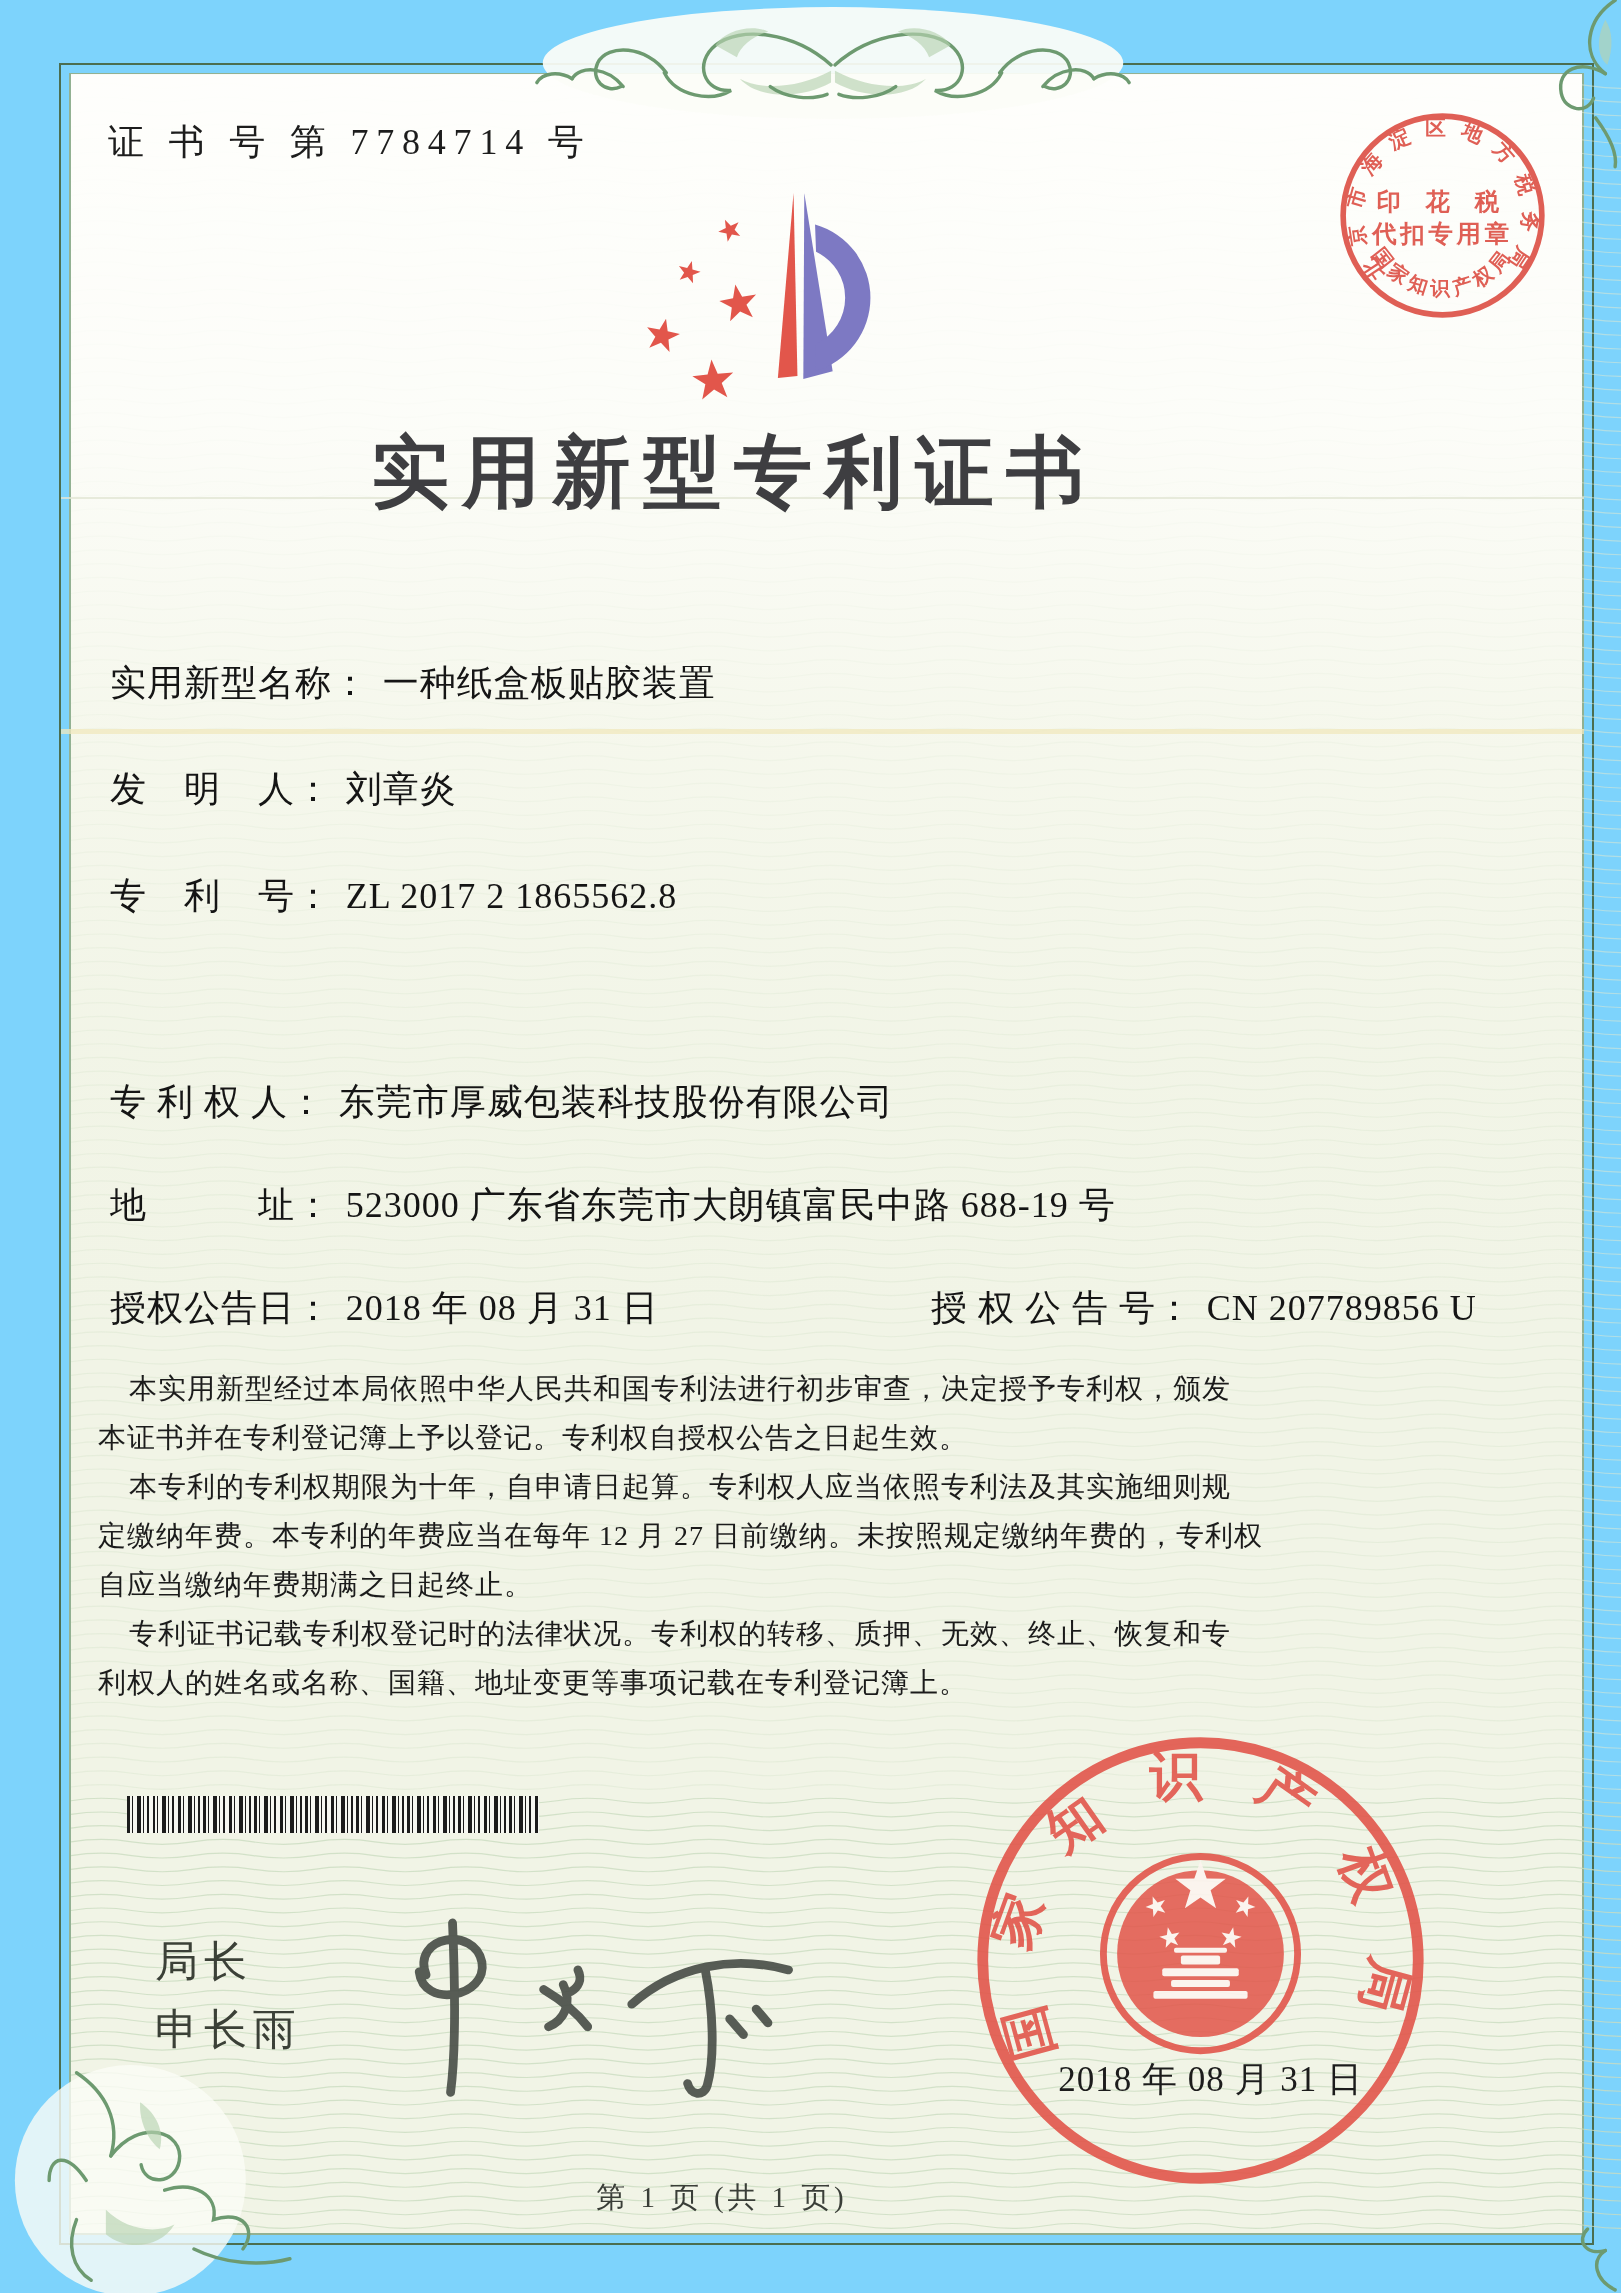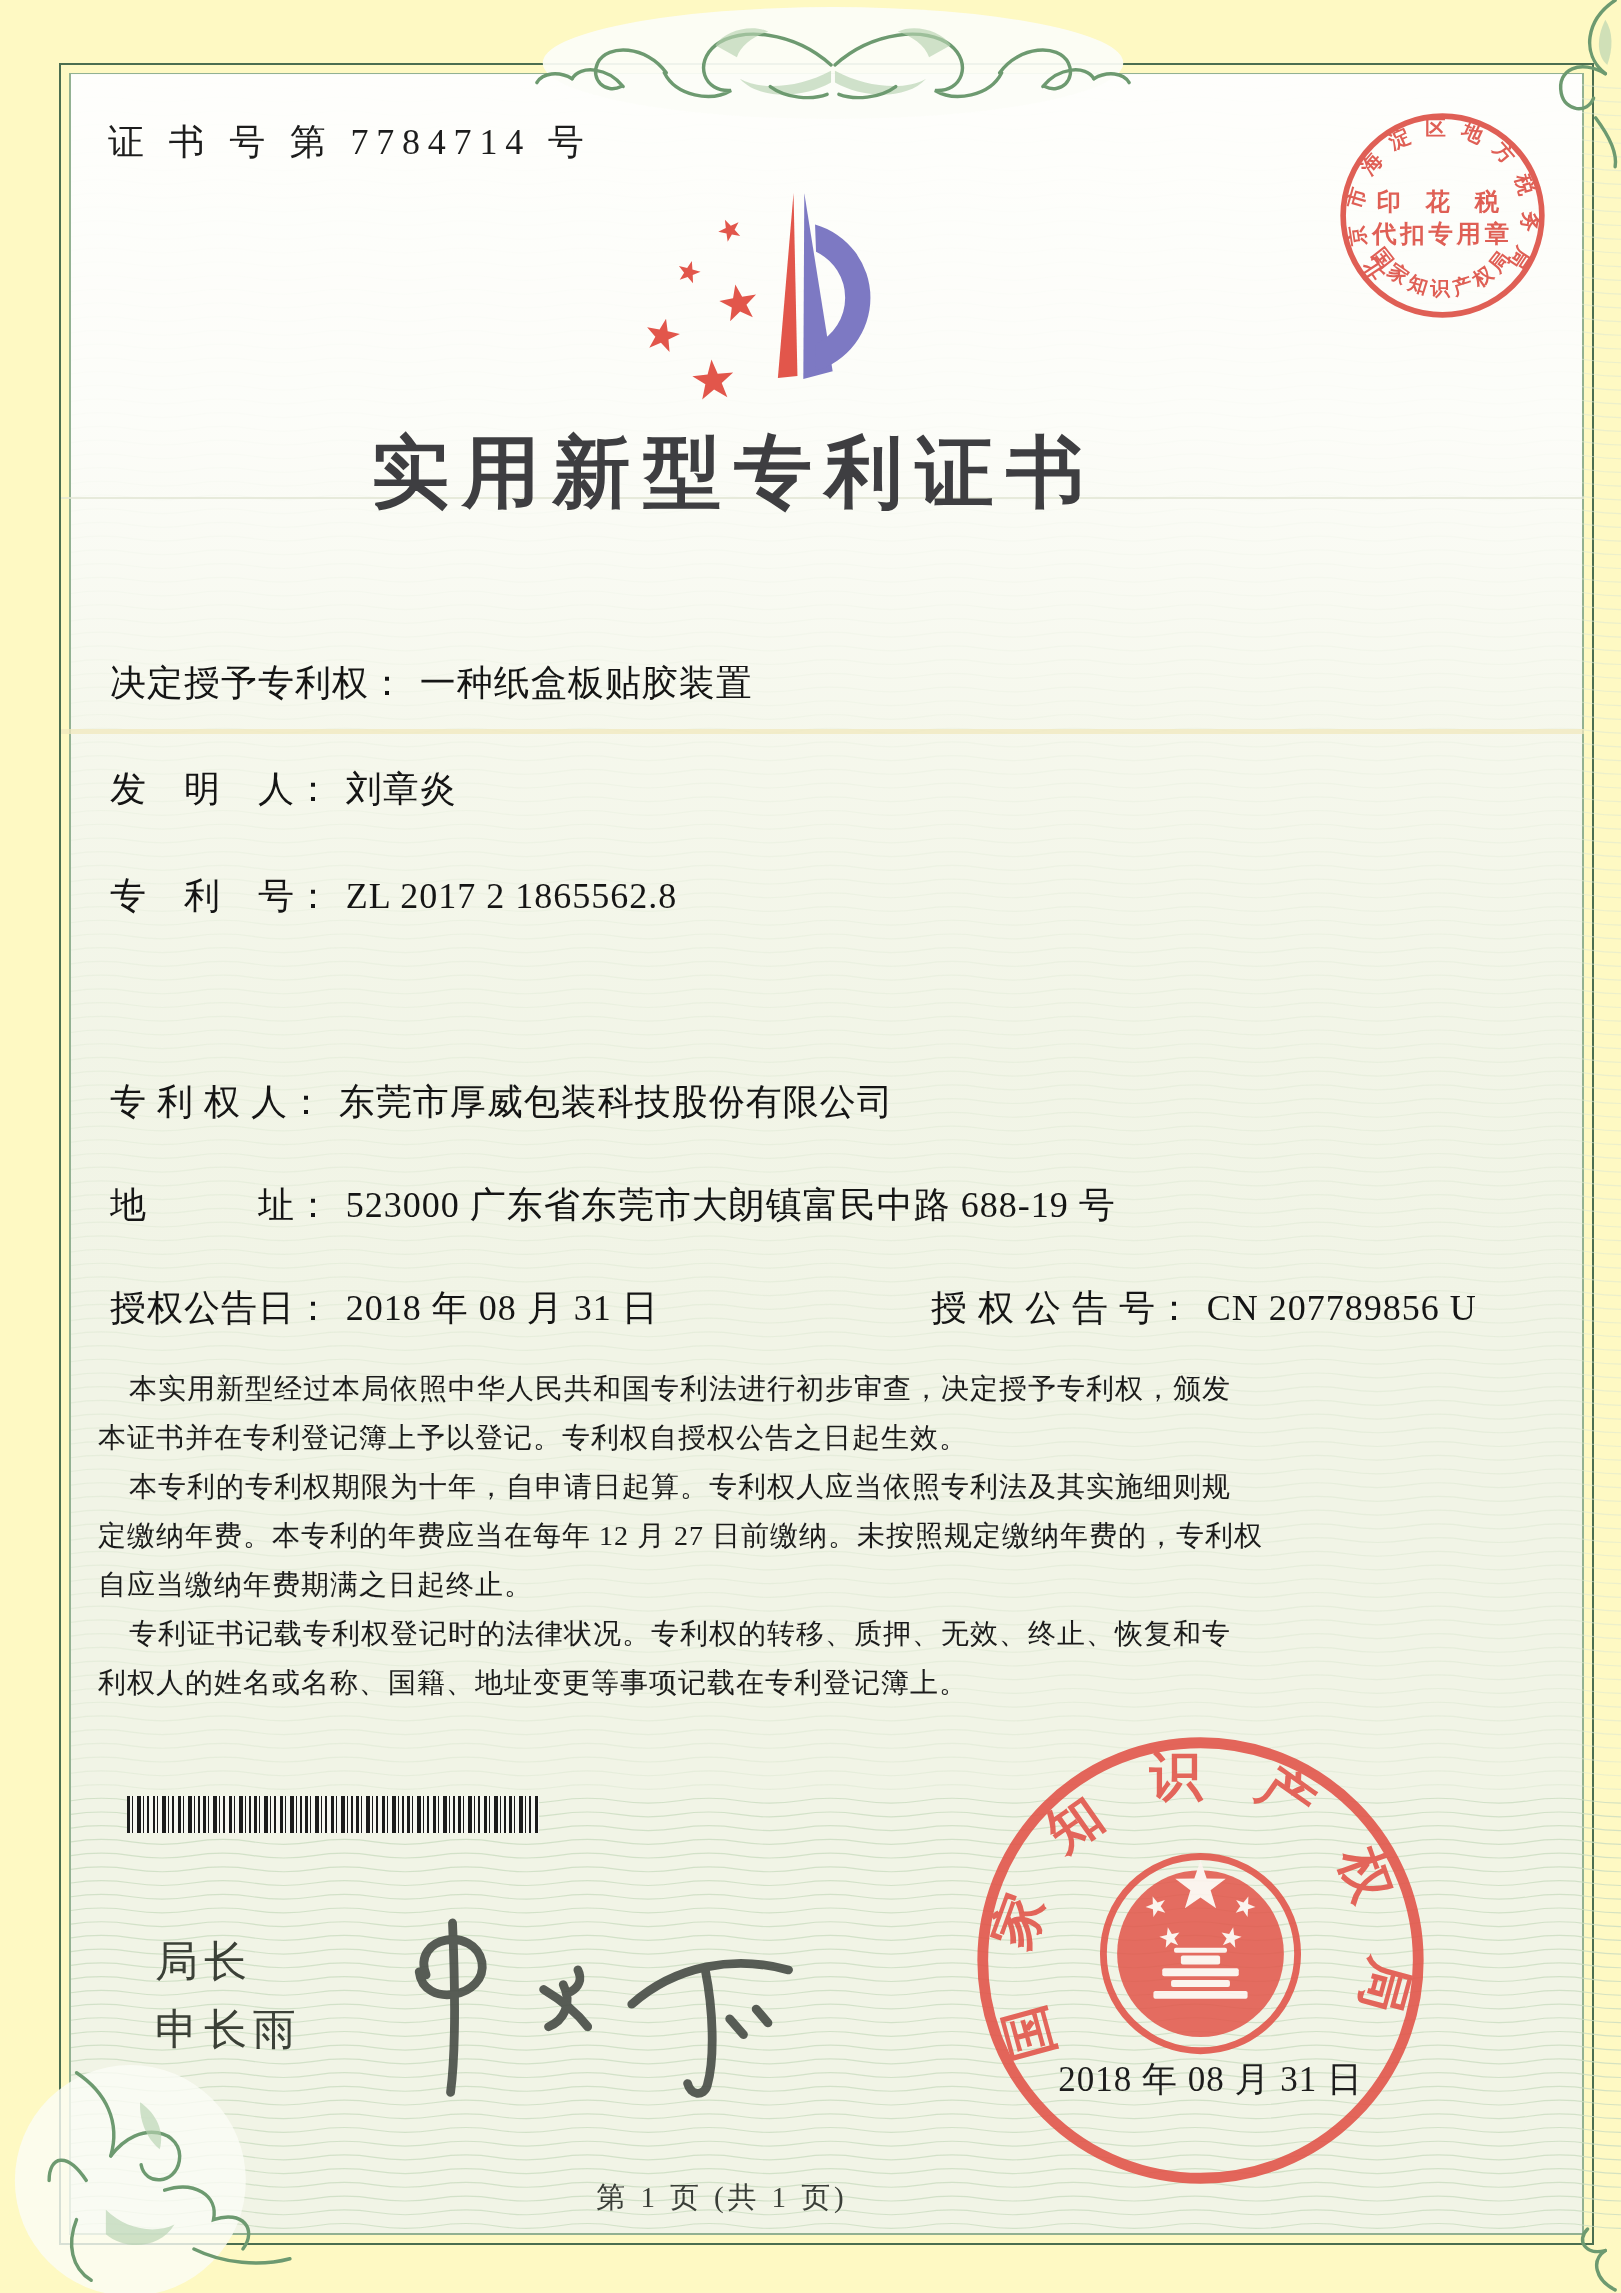--- a/index.html
+++ b/index.html
@@ -1,18 +1,18 @@
 <!DOCTYPE html>
 <html><head>
 <meta charset="utf-8">
 <style>
   html,body{margin:0;padding:0;background:#e8e8e4;}
   .page{
     position:relative; width:1621px; height:2294px;
-    background:#fef9c3; overflow:hidden;
+    background:#7dd3fc; overflow:hidden;
     font-family:"Liberation Serif","DejaVu Serif",serif;
   }
   .abs{position:absolute;}
   
   .frame-outer{position:absolute; left:59px; top:63px; width:1535px; height:2182px;
     border:2.9px solid #4b6e50; box-sizing:border-box;}
   .frame-inner{position:absolute; left:69px; top:73px; width:1515px; height:2162px;
     border:2px solid #92b192; box-sizing:border-box;
     background:#f1f4e6;}
   .fade-top{position:absolute; left:71px; top:74px; width:1511px; height:2158px;
@@ -292,21 +292,21 @@
     <text font-size="21" fill="#dd5248" letter-spacing="5" font-weight="600">
       <textPath href="#taxBottomArc" startOffset="50%" text-anchor="middle">国家知识产权局</textPath>
     </text>
     <text x="120" y="114" text-anchor="middle" font-size="26" fill="#dd5248" letter-spacing="10" font-weight="600">印 花 税</text>
     <text x="120" y="148" text-anchor="middle" font-size="26" fill="#dd5248" letter-spacing="4" font-weight="600">代扣专用章</text>
   </svg>
 
   <div class="title">实用新型专利证书</div>
 
   <div class="frow" style="top:659px">
-    <span class="lbl">决定授予专利权：</span><span class="val">一种纸盒板贴胶装置</span>
+    <span class="lbl">实用新型名称：</span><span class="val">一种纸盒板贴胶装置</span>
   </div>
   <div class="frow" style="top:765px">
     <span class="lbl">发　明　人：</span><span class="val">刘章炎</span>
   </div>
   <div class="frow" style="top:872px">
     <span class="lbl">专　利　号：</span><span class="val">ZL 2017 2 1865562.8</span>
   </div>
   <div class="frow" style="top:1078px">
     <span class="lbl">专 利 权 人：</span><span class="val">东莞市厚威包装科技股份有限公司</span>
   </div>

